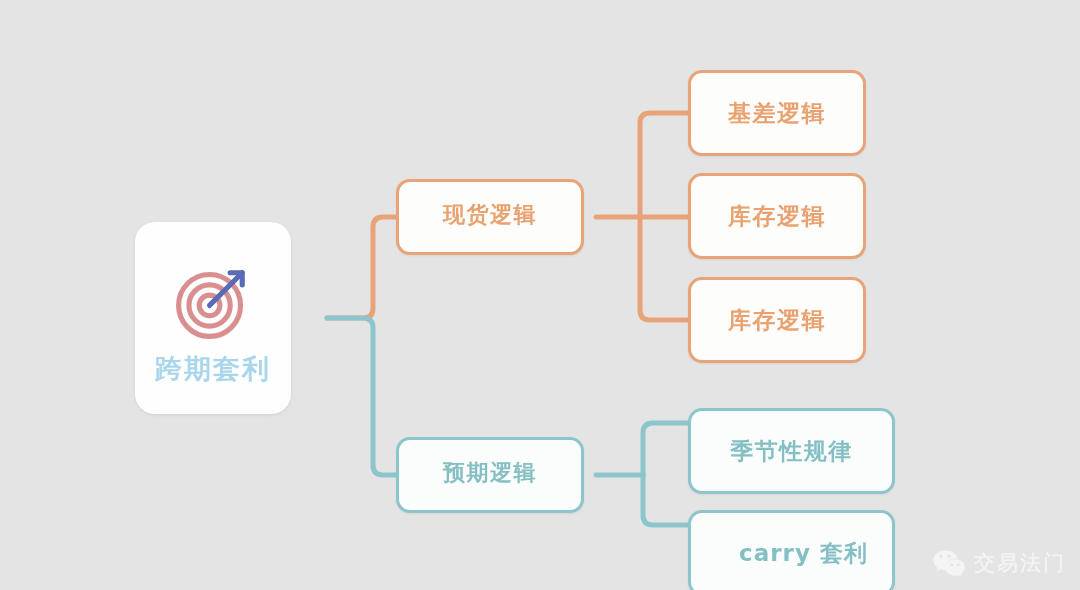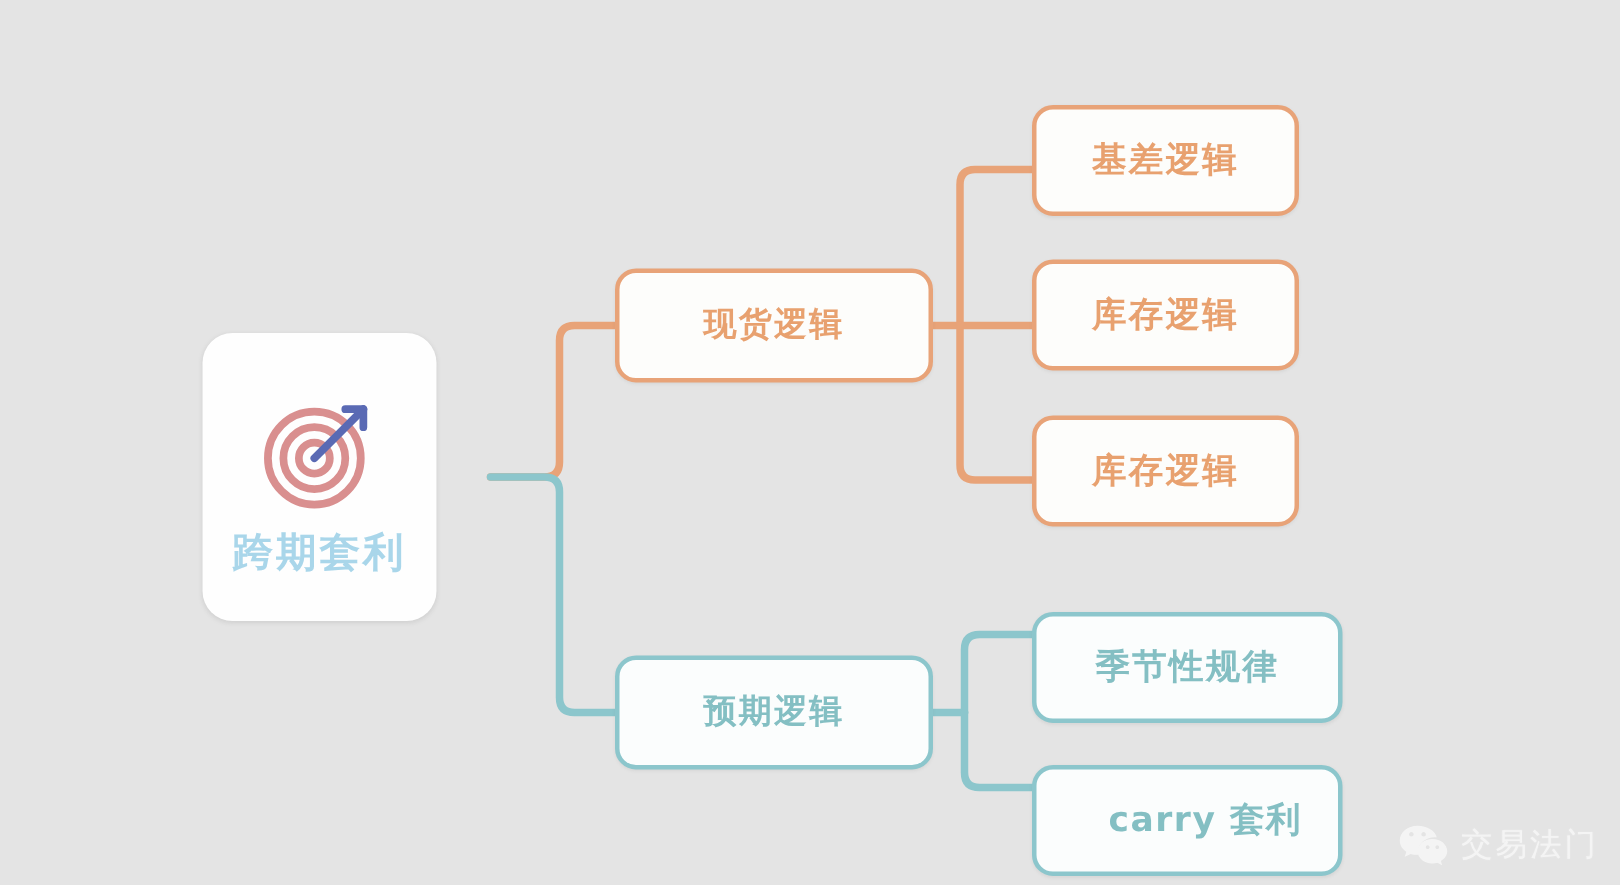--- a/index.html
+++ b/index.html
@@ -85,34 +85,35 @@
   .node.teal {
     border-color: #8cc6cc;
     background: #fbfdfd;
   }
   .node.teal .node-label {
     color: #84bfc3;
   }
 
   
   .node.branch {
-    left: 410px;
-    width: 212px;
+    left: 396px;
+    width: 188px;
     height: 76px;
+    font-family: Liberation Mono, monospace;
   }
   .node.branch .node-label {
     font-size: 22px;
   }
   #node-spot-logic      { top: 179px; }
   #node-expect-logic    { top: 437px; align-items: center; }
 
   
   .node.leaf {
     left: 688px;
-    height: 74px;
+    height: 86px;
   }
   .node.leaf.orange { width: 178px; }
   .node.leaf.teal   { width: 207px; margin-top: 28px; }
 
   #node-basis-logic     { top:  70px; }
   #node-inventory-logic { top: 173px; }
   #node-warrant-logic   { top: 277px; }
   #node-seasonality     { top: 380px; }
   #node-carry-arb       { top: 482px; padding-left: 24px; }
 

